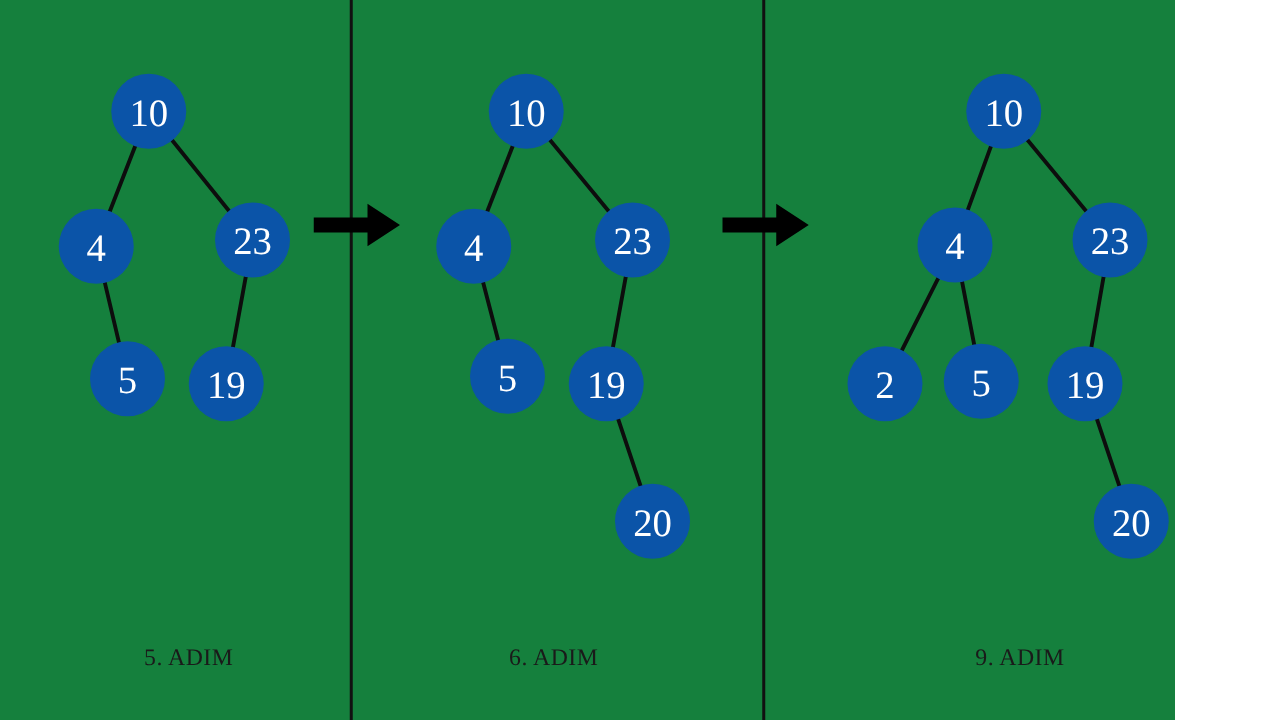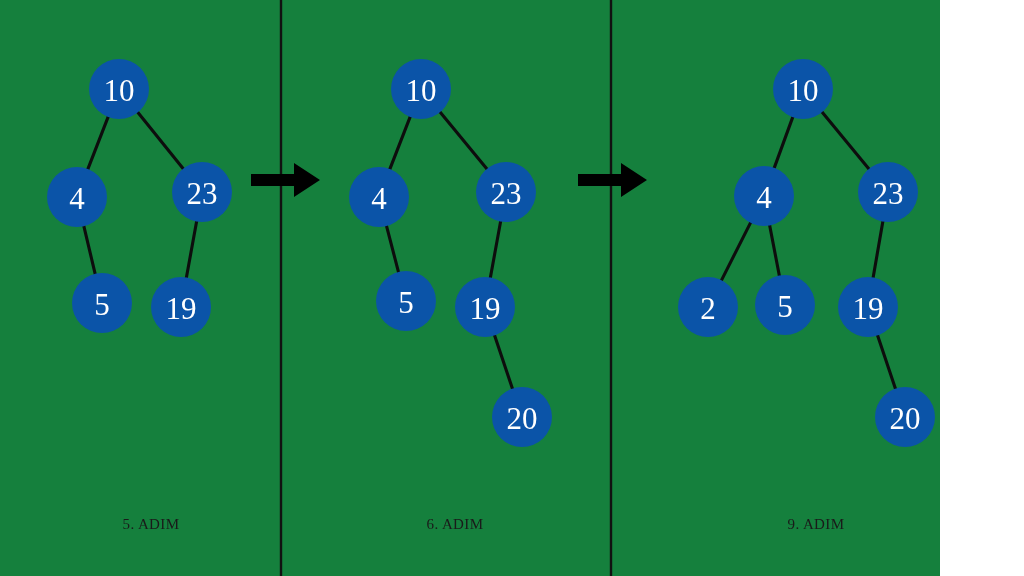--- a/index.html
+++ b/index.html
@@ -43,21 +43,21 @@
   .divider-line {
     stroke: #111111;
     stroke-width: 2.4;
   }
   .arrow-shape {
     fill: #000000;
   }
   .panel-caption {
     position: absolute;
     font-family: "Liberation Serif", serif;
-    font-size: 15px;
+    font-size: 19px;
     color: #1a1a1a;
     letter-spacing: 0.4px;
     text-align: center;
     white-space: nowrap;
     transform: translateX(-50%);
   }
 </style>
 </head>
 <body>
 
@@ -170,16 +170,16 @@
         <line x1="281" y1="0" x2="281" y2="576" class="divider-line" stroke="#111111"></line>
         <line x1="611" y1="0" x2="611" y2="576" class="divider-line" stroke="#111111"></line>
       </g>
     <g id="arrows-layer">
         <polygon points="251,174 294,174 294,163 320,180 294,197 294,186 251,186" class="arrow-shape" fill="#000000"></polygon>
         <polygon points="578,174 621,174 621,163 647,180 621,197 621,186 578,186" class="arrow-shape" fill="#000000"></polygon>
       </g>
   </svg>
   <div id="captions-layer">
       <div class="panel-caption" style="left: 151px; top: 516px; color: rgb(26, 26, 26);">5. ADIM</div>
-      <div class="panel-caption" style="left: 455px; top: 516px; color: rgb(26, 26, 26);">6. ADIM</div>
+      <div class="panel-caption" style="left: 443px; top: 516px; color: rgb(26, 26, 26);">6. ADIM</div>
       <div class="panel-caption" style="left: 816px; top: 516px; color: rgb(26, 26, 26);">9. ADIM</div>
     </div>
 </div>
 
 </body></html>

